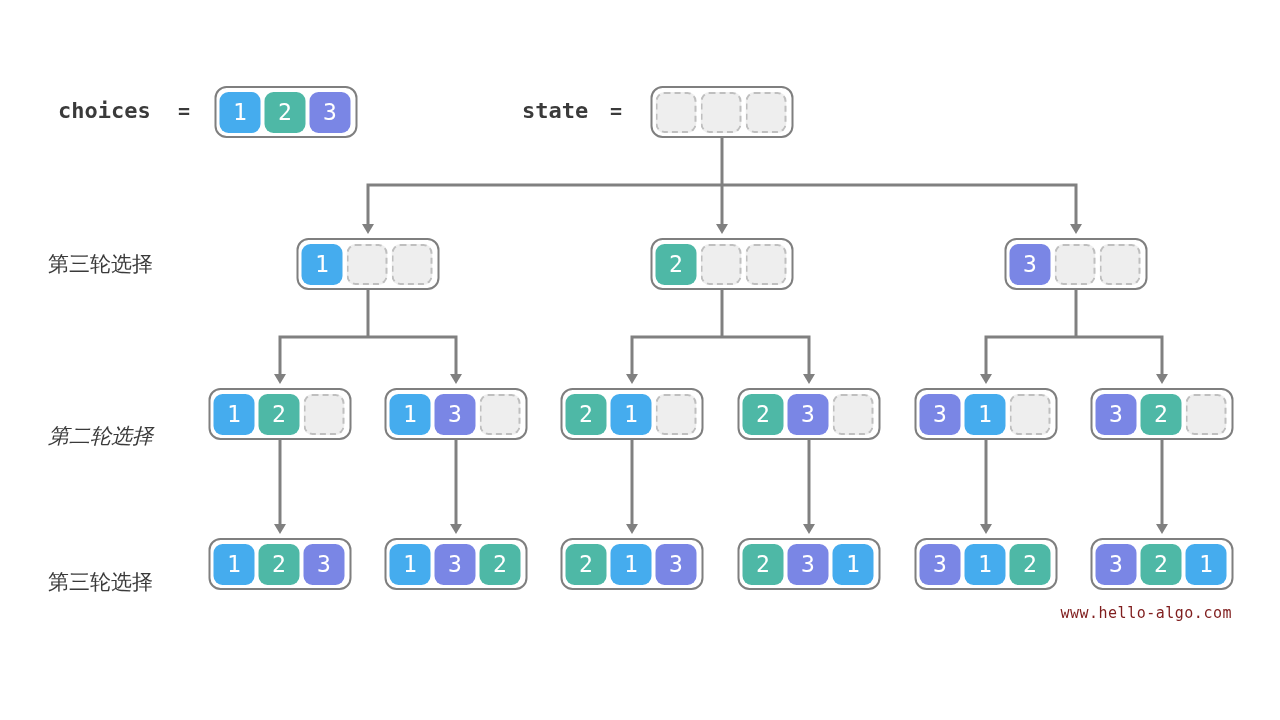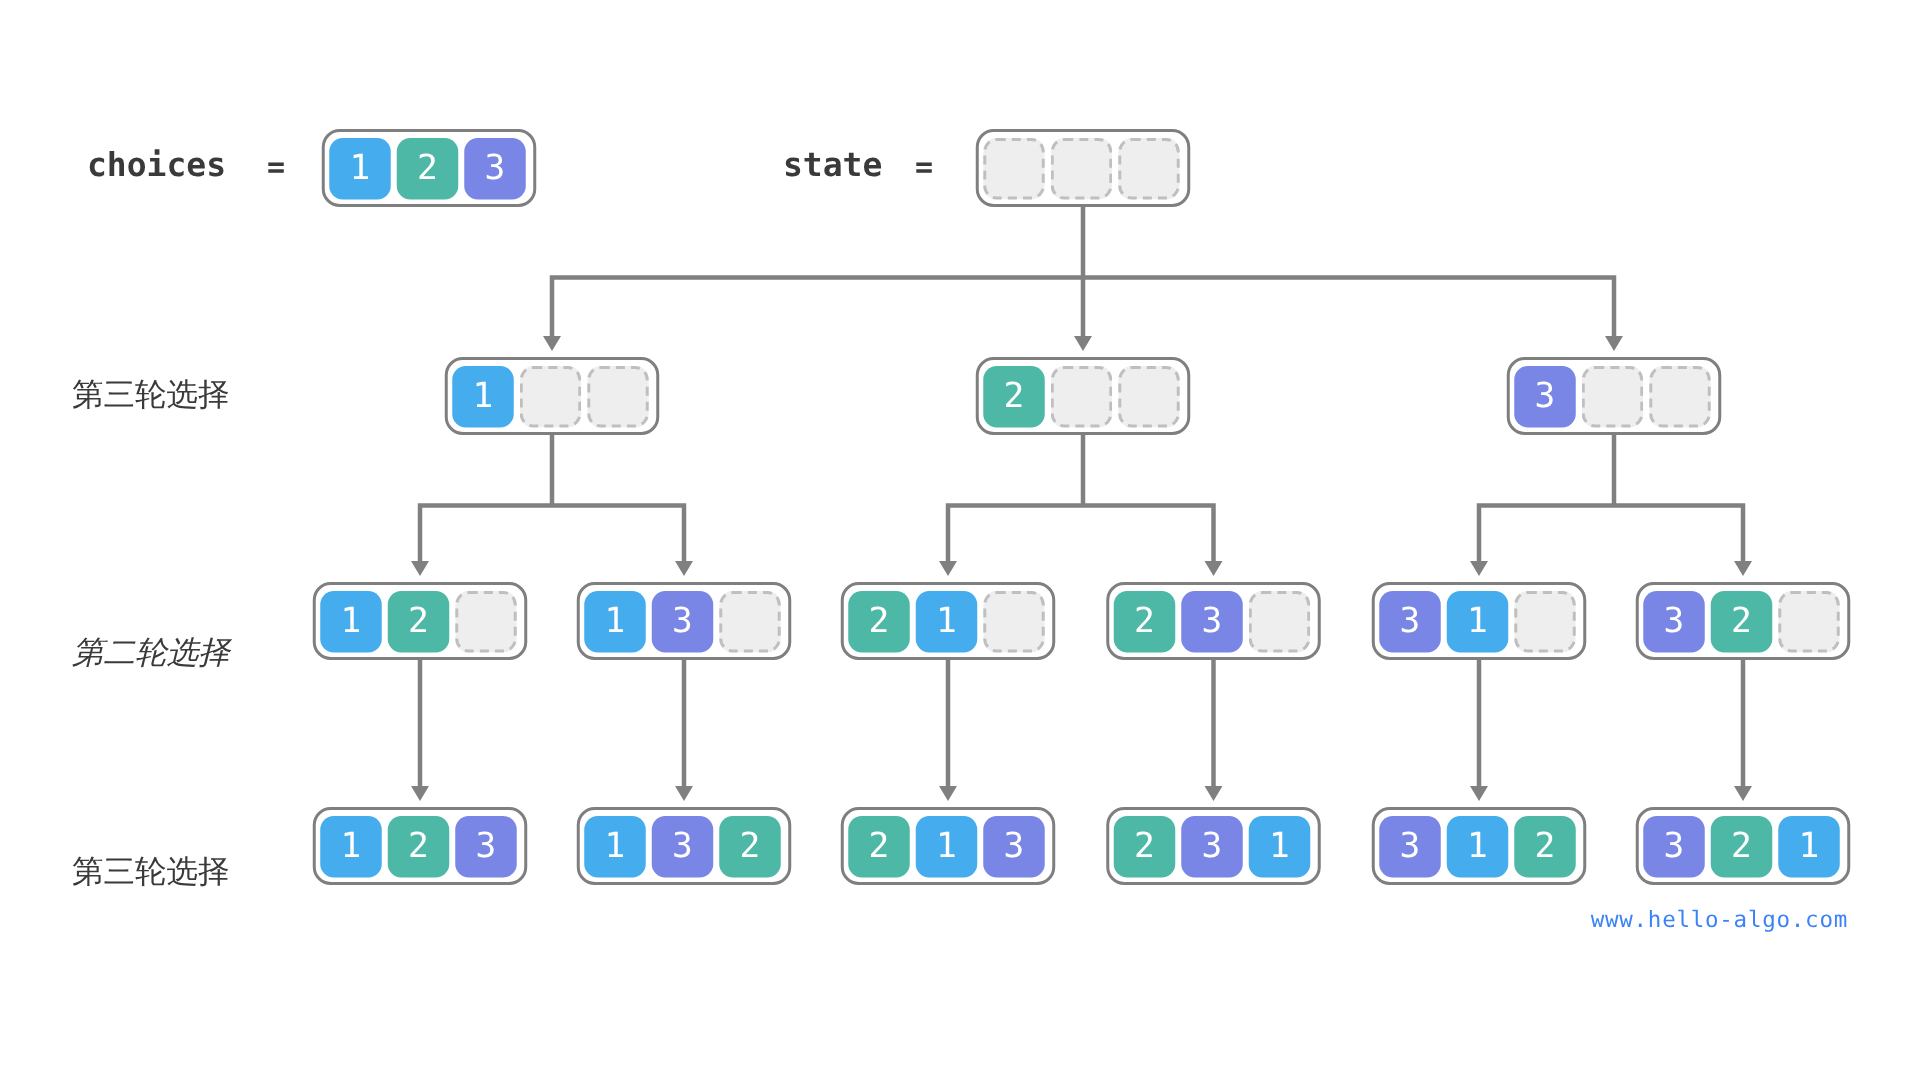--- a/index.html
+++ b/index.html
@@ -29,21 +29,21 @@
   .cell{
     box-sizing:border-box;width:41px;height:41px;border-radius:9px;
     display:flex;align-items:center;justify-content:center;
     font-family:"DejaVu Sans Mono","Liberation Mono",monospace;
     font-size:23px;font-weight:500;color:#ffffff;flex:0 0 41px;
   }
   .cell.empty{
     background:#eeeeee;border:2px dashed #bfbfbf;border-radius:9px;
   }
   .watermark{
-    position:absolute;right:48px;bottom:26px;font-size:15px;color:#3b82f6;
+    position:absolute;right:48px;bottom:26px;font-size:15px;color:#7f1d1d;
     letter-spacing:0.5px;
   }
 </style>
 </head>
 <body>
 
 <div class="canvas">
 
   <svg id="connectors" viewBox="0 0 1280 720" xmlns="http://www.w3.org/2000/svg">
       <path d="M368,226 V185 H1076 V226" fill="none" stroke="#808080" stroke-width="3"></path>

